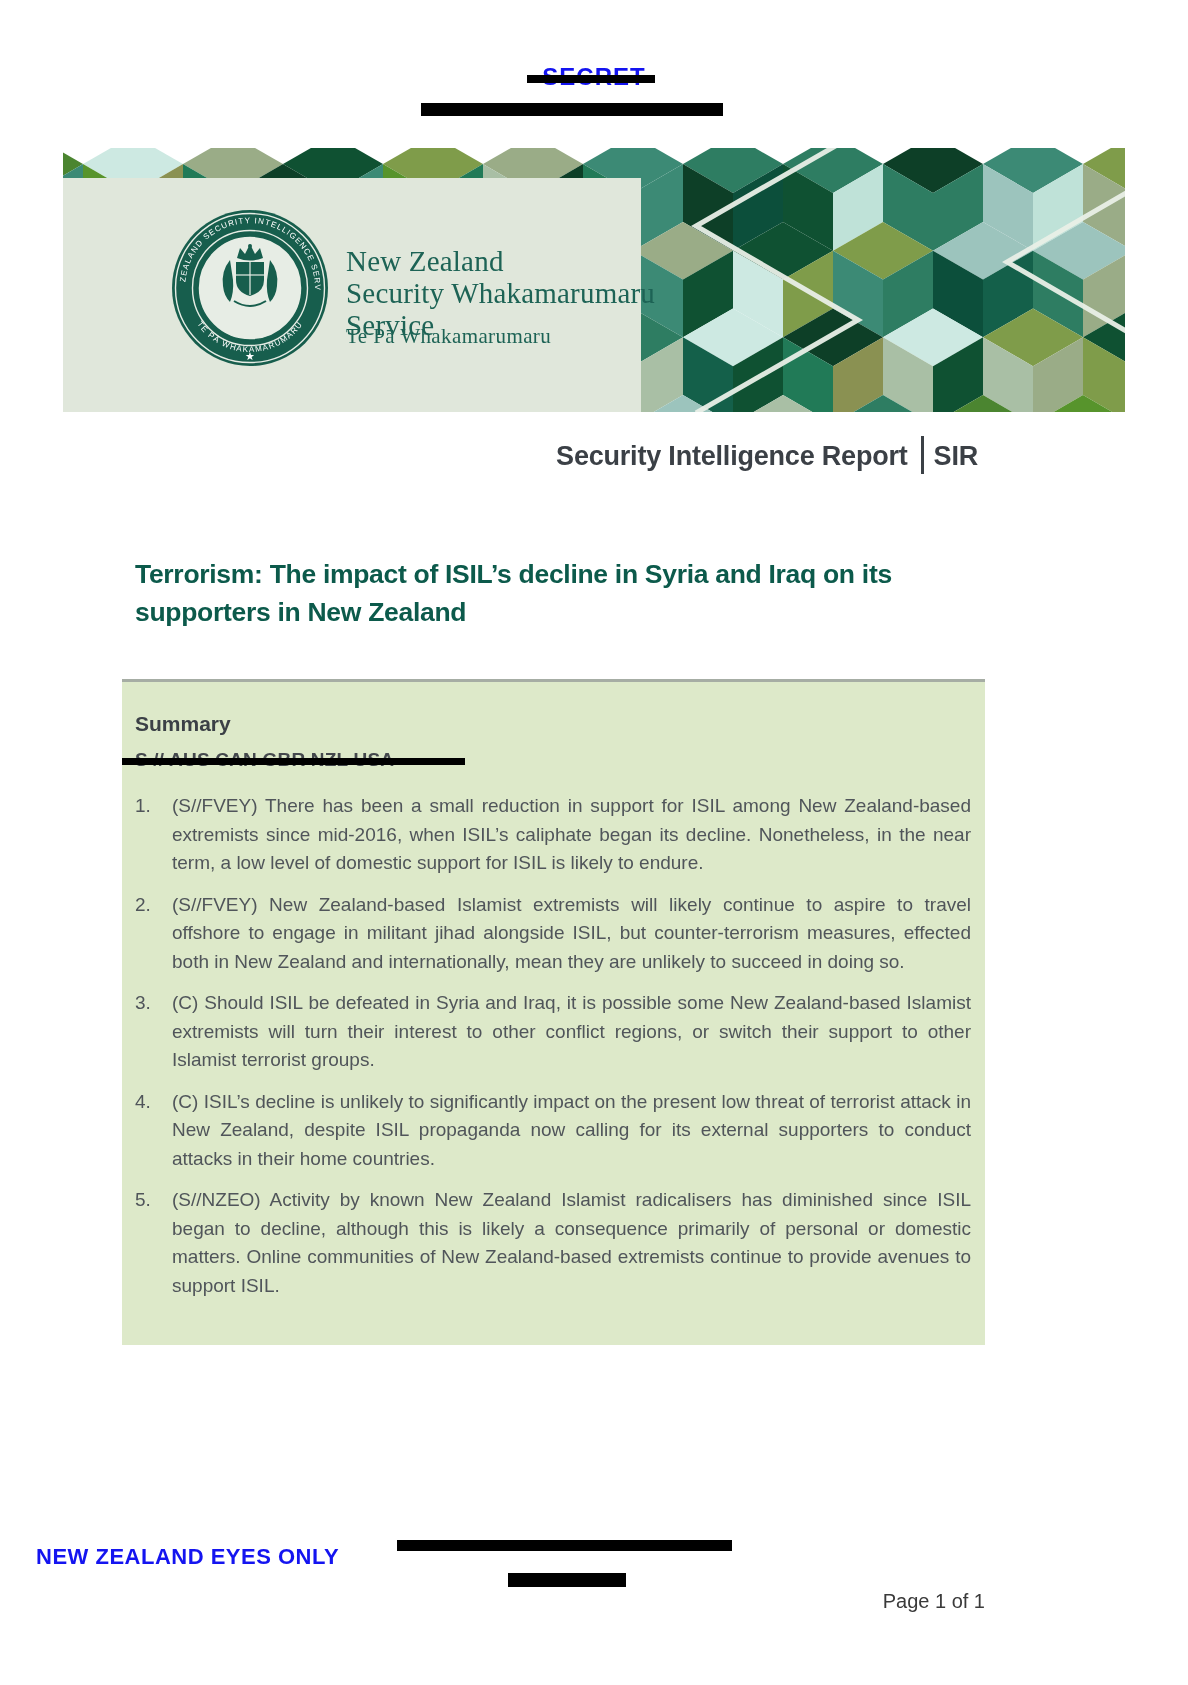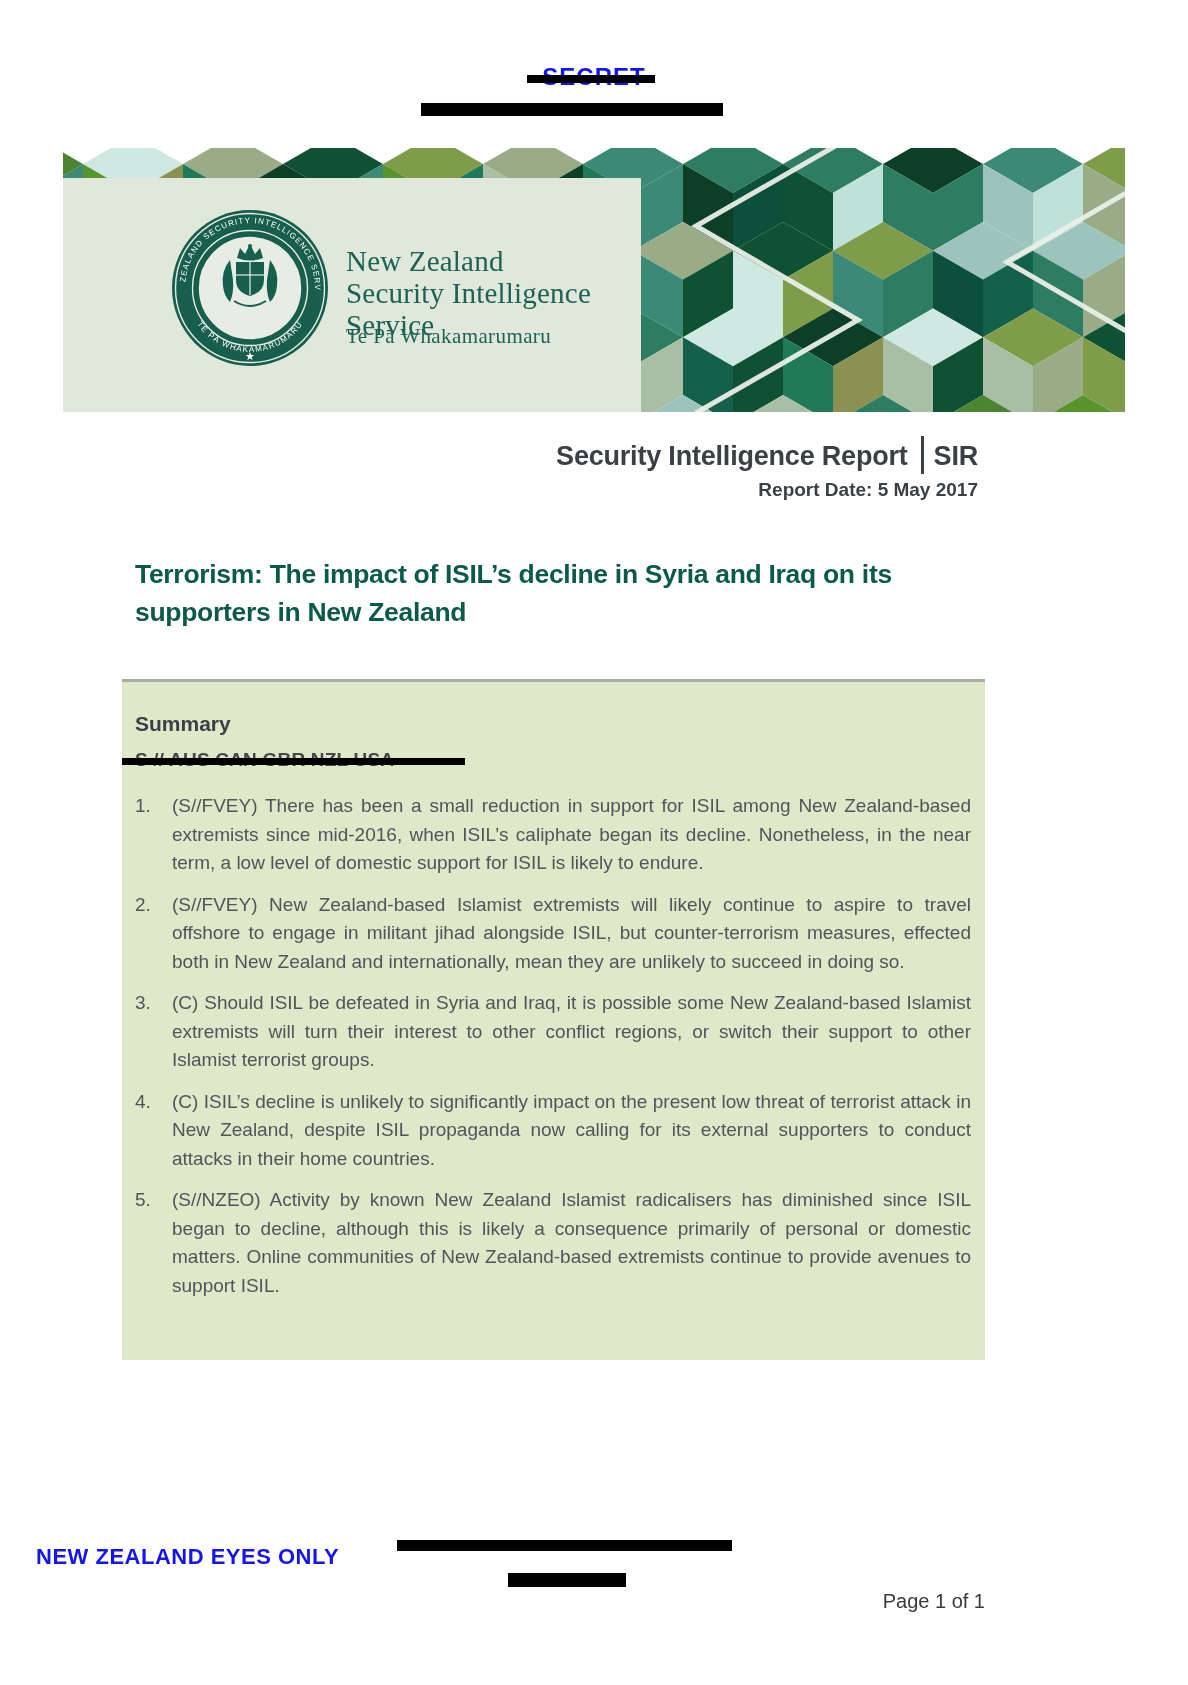--- a/index.html
+++ b/index.html
@@ -39,21 +39,21 @@
   
   .doc-title{
     position:absolute; left:135px; top:555px; width:880px;
     font-size:26.5px; font-weight:bold; letter-spacing:-0.3px;
     color:#0c5a4b; line-height:38px;
   }
   
   .summary-box{
     position:absolute; left:122px; top:679px; width:863px; box-sizing:border-box;
     background:#dde9c9; border-top:3px solid #a6ada4;
-    padding:16px 14px 47px 13px;
+    padding:16px 14px 32px 13px;
   }
   .summary-heading{font-size:21px; font-weight:bold; color:#3b4046; margin:14px 0 0 0;}
   .summary-class{
     position:relative; display:inline-block; margin:13px 0 0 0;
     font-size:19px; font-weight:bold; color:#44484d; letter-spacing:.2px;
   }
   .class-strike{position:absolute; left:-13px; top:9px; width:343px; height:7px; background:#000;}
   .summary-list{margin-top:21px;}
   .summary-item{display:flex; margin-bottom:13px; font-size:19px; line-height:28.5px; color:#50555a;}
   .summary-item .num{flex:0 0 37px;}
@@ -262,31 +262,30 @@
           <line x1="0" y1="-26" x2="0" y2="7" stroke="#e7ede5" stroke-width="1.2"></line>
           <line x1="-14" y1="-13" x2="14" y2="-13" stroke="#e7ede5" stroke-width="1.2"></line>
           <path d="M -20,-28 q -9,11 -7,26 q 1,10 7,16 q 4,-9 3,-22 z" stroke="none"></path>
           <path d="M 20,-28 q 9,11 7,26 q -1,10 -7,16 q -4,-9 -3,-22 z" stroke="none"></path>
           <path d="M -16,13 q 16,10 32,0" fill="none" stroke-width="2"></path>
         </g>
       </g>
     </svg>
     <div class="org-name">
       <div>New Zealand</div>
-      <div>Security Intelligence</div>
+      <div>Security Whakamarumaru</div>
       <div>Service</div>
     </div>
     <div class="org-maori">Te Pā Whakamarumaru</div>
   </div>
 
   <div class="report-head">
     <div class="rh-title">
       <span>Security Intelligence Report</span><span class="rh-pipe"></span><span>SIR</span>
     </div>
-    <div class="rh-line">Report Date: 5 May 2017</div>
   </div>
 
   <div class="doc-title">Terrorism: The impact of ISIL’s decline in Syria and Iraq on its supporters in New Zealand</div>
 
   <div class="summary-box">
     <div class="summary-heading">Summary</div>
     <div class="summary-class">
       <span>S // AUS CAN GBR NZL USA</span>
       <span class="class-strike"></span>
     </div>

